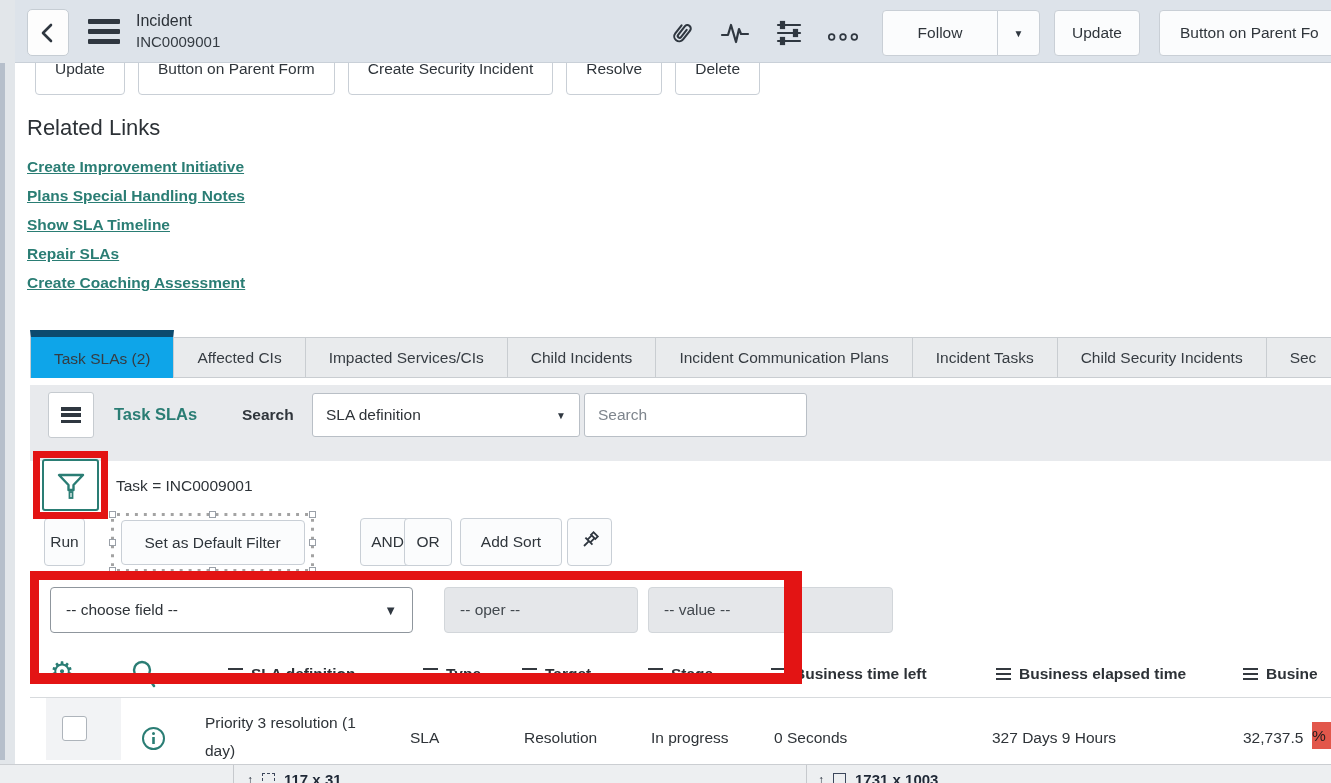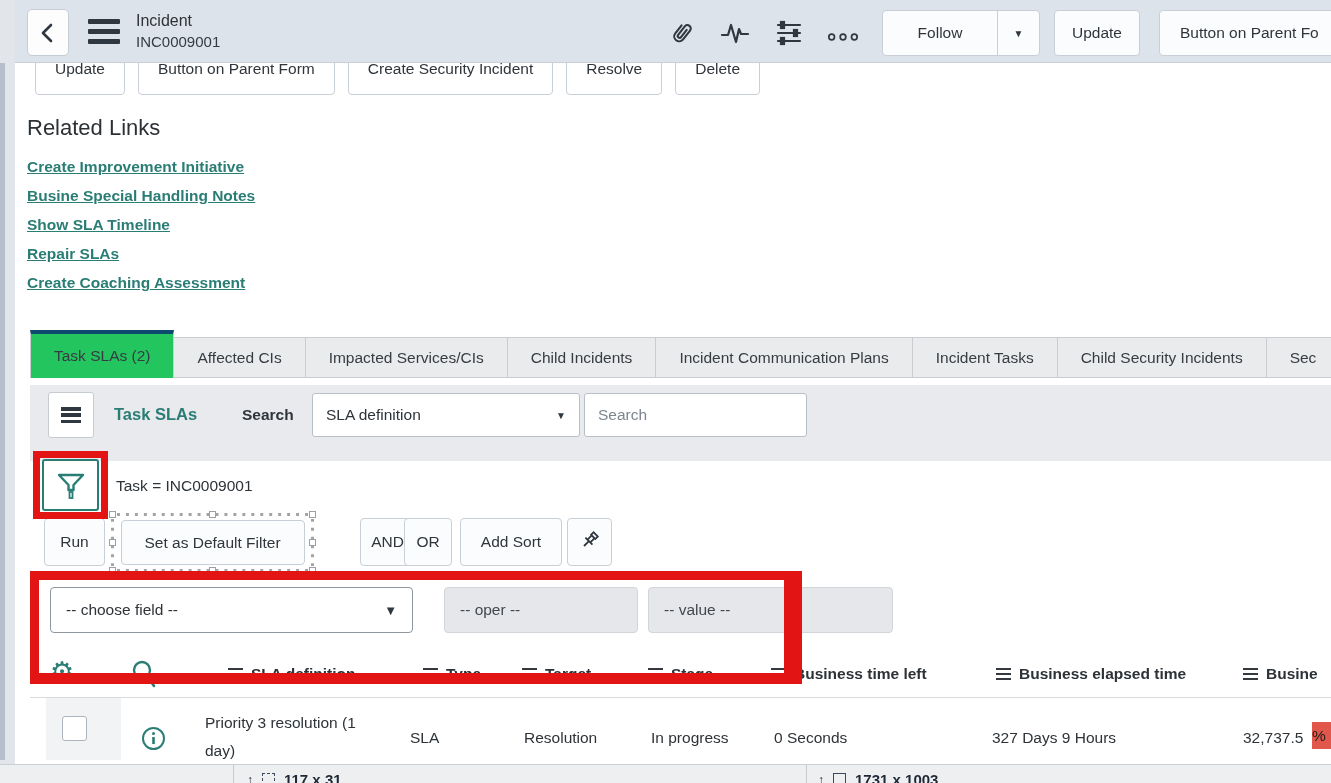--- a/index.html
+++ b/index.html
@@ -29,21 +29,21 @@
   .form-btn-row { display:flex; gap:13px; margin-top:-20px; padding-left:11px; }
   .form-btn-row .btn { height:52px; padding:0 19px; white-space:nowrap; background:#fff; }
   
   .rl-title { position:absolute; left:27px; top:115px; font-size:22px; color:#2c3136; }
   .rl-links { position:absolute; left:27px; top:158px; }
   .rl-links a { display:block; color:#2a7d74; font-size:15.5px; font-weight:bold; text-decoration:underline; margin-bottom:11px; cursor:pointer; }
   
   .tabs { position:absolute; left:30px; top:330px; display:flex; align-items:flex-end; width:1301px; }
   .tab { height:41px; line-height:40px; padding:0 23px; background:#e9ebed; border:1px solid #c9cdd1; border-left:none; font-size:15.5px; color:#363c42; white-space:nowrap; cursor:pointer; }
   .tab:first-child { border-left:1px solid #c9cdd1; }
-  .tab.active { height:48px; line-height:43px; background:#22c55e; border-top:4px solid #0c4a6e; border-bottom:none; }
+  .tab.active { height:48px; line-height:43px; background:#0ea5e9; border-top:7px solid #0c4a6e; border-bottom:none; }
   
   .list-toolbar { position:absolute; left:30px; top:385px; width:1301px; height:76px; background:#e8eaed; }
   .lt-menu { position:absolute; left:18px; top:7px; width:46px; height:46px; background:#fff; border:1px solid #c6cbd0; border-radius:3px; display:flex; align-items:center; justify-content:center; }
   .lt-menu .bars { width:20px; height:16px; display:flex; flex-direction:column; justify-content:space-between; }
   .lt-menu .bars i { display:block; height:3.5px; background:#2f3740; }
   .lt-title { position:absolute; left:84px; top:20px; color:#2a7d74; font-weight:bold; font-size:16.5px; }
   .lt-search-label { position:absolute; left:212px; top:21px; font-weight:bold; font-size:15.5px; color:#2f353b; }
   .lt-select { position:absolute; left:282px; top:8px; width:268px; height:44px; background:#fff; border:1px solid #b9bfc6; border-radius:3px; display:flex; align-items:center; padding:0 13px; font-size:15.5px; justify-content:space-between; }
   .lt-input { position:absolute; left:554px; top:8px; width:223px; height:44px; background:#fff; border:1px solid #b9bfc6; border-radius:3px; padding:0 13px; font-size:15.5px; font-family:inherit; color:#2e3338; }
   .lt-input::placeholder { color:#7e858d; }
@@ -149,21 +149,21 @@
       <button class="btn">Button on Parent Form</button>
       <button class="btn">Create Security Incident</button>
       <button class="btn">Resolve</button>
       <button class="btn">Delete</button>
     </div>
   </div>
 
   <div class="rl-title">Related Links</div>
   <div class="rl-links">
     <a>Create Improvement Initiative</a>
-    <a>Busine Special Handling Notes</a>
+    <a>Plans Special Handling Notes</a>
     <a>Show SLA Timeline</a>
     <a>Repair SLAs</a>
     <a>Create Coaching Assessment</a>
   </div>
 
   <div class="tabs">
     <div class="tab active">Task SLAs (2)</div>
     <div class="tab">Affected CIs</div>
     <div class="tab">Impacted Services/CIs</div>
     <div class="tab">Child Incidents</div>
@@ -192,21 +192,21 @@
 
   <div class="funnel-btn">
     <svg width="34" height="34" viewBox="0 0 34 34">
       <path d="M5 7 h24 l-9.5 10 v5 l-5 0 v-5 z" fill="none" stroke="#2a7d74" stroke-width="2.4" stroke-linejoin="round"></path>
       <rect x="15.5" y="24" width="3" height="6" fill="none" stroke="#2a7d74" stroke-width="1.8"></rect>
     </svg>
   </div>
   <div class="red-ring-funnel"></div>
   <div class="breadcrumb">Task = INC0009001</div>
 
-  <button class="btn f-btn" style="left:44px;width:61px;">Run</button>
+  <button class="btn f-btn" style="left:44px;width:41px;">Run</button>
 
   <div class="ants">
     <div class="ants-cover"></div>
     <button class="btn">Set as Default Filter</button>
     <span class="handle" style="left:-5px;top:-5px;"></span>
     <span class="handle" style="left:50%;top:-5px;margin-left:-4px;"></span>
     <span class="handle" style="right:-5px;top:-5px;"></span>
     <span class="handle" style="left:-5px;top:50%;margin-top:-4px;"></span>
     <span class="handle" style="right:-5px;top:50%;margin-top:-4px;"></span>
     <span class="handle" style="left:-5px;bottom:-5px;"></span>

